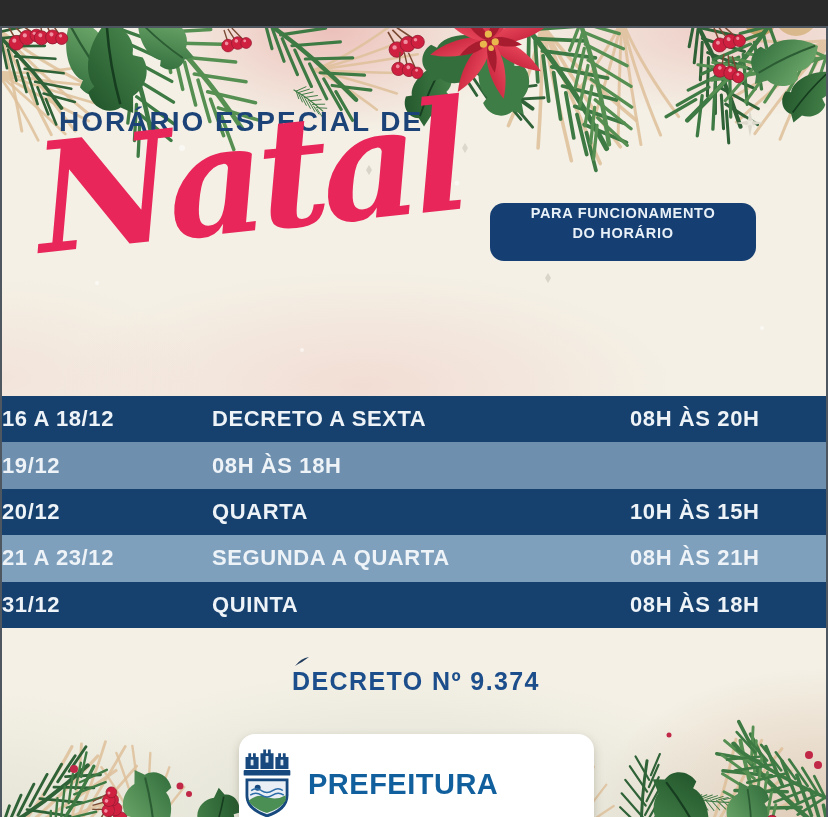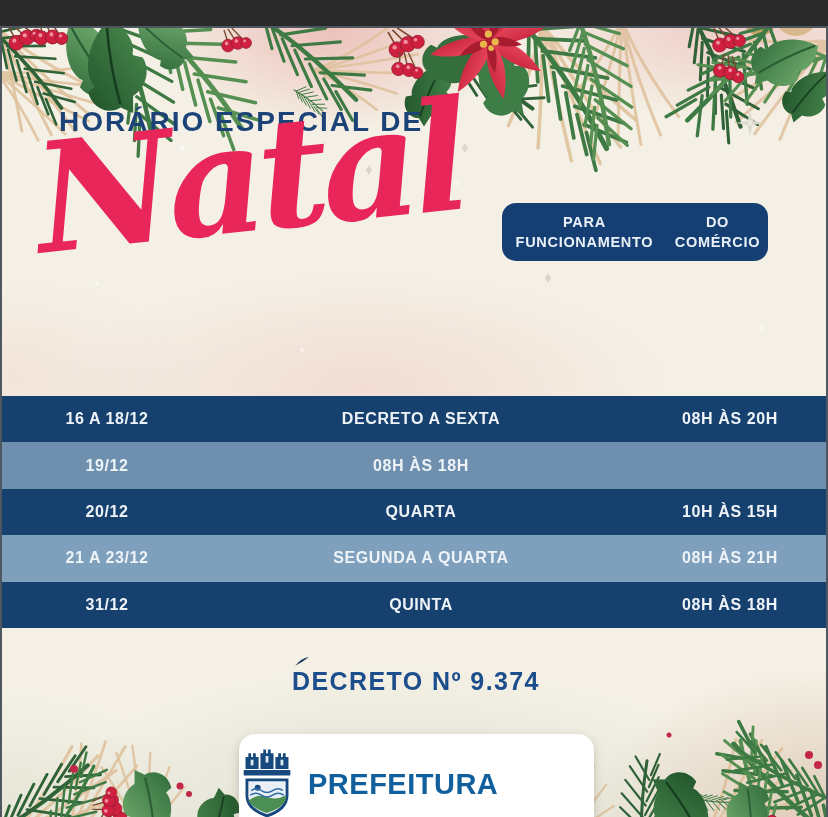--- a/index.html
+++ b/index.html
@@ -23,34 +23,34 @@
     position:absolute;z-index:2;left:57px;top:78px;
     font-size:28px;font-weight:800;letter-spacing:2px;color:#1c4378;
   }
   .script-title{
     position:absolute;z-index:2;left:34px;top:96px;
     font-family:"DejaVu Serif",serif;font-style:italic;font-weight:700;
     font-size:152px;line-height:1;letter-spacing:-7px;color:#e8265a;
     transform:rotate(-6deg);transform-origin:left center;
   }
   .badge{
-    position:absolute;z-index:2;left:500px;top:175px;width:266px;height:58px;
+    position:absolute;z-index:2;left:488px;top:175px;width:266px;height:58px;
     background:#153e72;border-radius:14px;
-    display:flex;align-items:center;justify-content:space-between;
+    display:flex;flex-direction:column;align-items:center;justify-content:flex-start;
   }
   .badge span{
     display:block;color:#e9f1f8;font-size:14.5px;font-weight:800;
     letter-spacing:.7px;line-height:20px;text-align:center;
   }
   .table{position:absolute;z-index:2;left:0;top:368px;width:828px;}
   .row{display:grid;grid-template-columns:210px 1fr 200px;align-items:center;height:46.4px;}
   .row-dark{background:#16416e;}
   .row-light-a{background:#6e8fae;}
   .row-light-b{background:#7fa0bd;}
-  .cell{text-align:center;font-size:16px;font-weight:700;letter-spacing:.6px;color:#eef3f8;white-space:nowrap;}
+  .cell{text-align:left;font-size:22px;font-weight:700;letter-spacing:.6px;color:#eef3f8;white-space:nowrap;}
   .decree{
     position:absolute;z-index:2;left:0;top:639px;width:828px;text-align:center;
     font-size:25px;font-weight:800;letter-spacing:1.4px;color:#1d4e8c;
   }
   .logo-card{
     position:absolute;z-index:2;left:237px;top:706px;width:355px;height:100px;
     background:#ffffff;border-radius:16px;
     box-shadow:0 4px 10px rgba(100,90,70,.30);
     display:flex;align-items:center;box-sizing:border-box;gap:13px;
   }
@@ -230,21 +230,21 @@
       </g>
     </g>
   </svg>
 
   <div class="heading">HORÁRIO ESPECIAL DE</div>
 
   <div class="script-title">Natal</div>
 
   <div class="badge">
     <span>PARA FUNCIONAMENTO</span>
-    <span>DO COMÉRCIO</span>
+    <span>DO HORÁRIO</span>
   </div>
 
   <div class="table">
     <div class="row row-dark">
       <div class="cell">16 A 18/12</div>
       <div class="cell">DECRETO A SEXTA</div>
       <div class="cell">08H ÀS 20H</div>
     </div>
     <div class="row row-light-a">
       <div class="cell">19/12</div>

